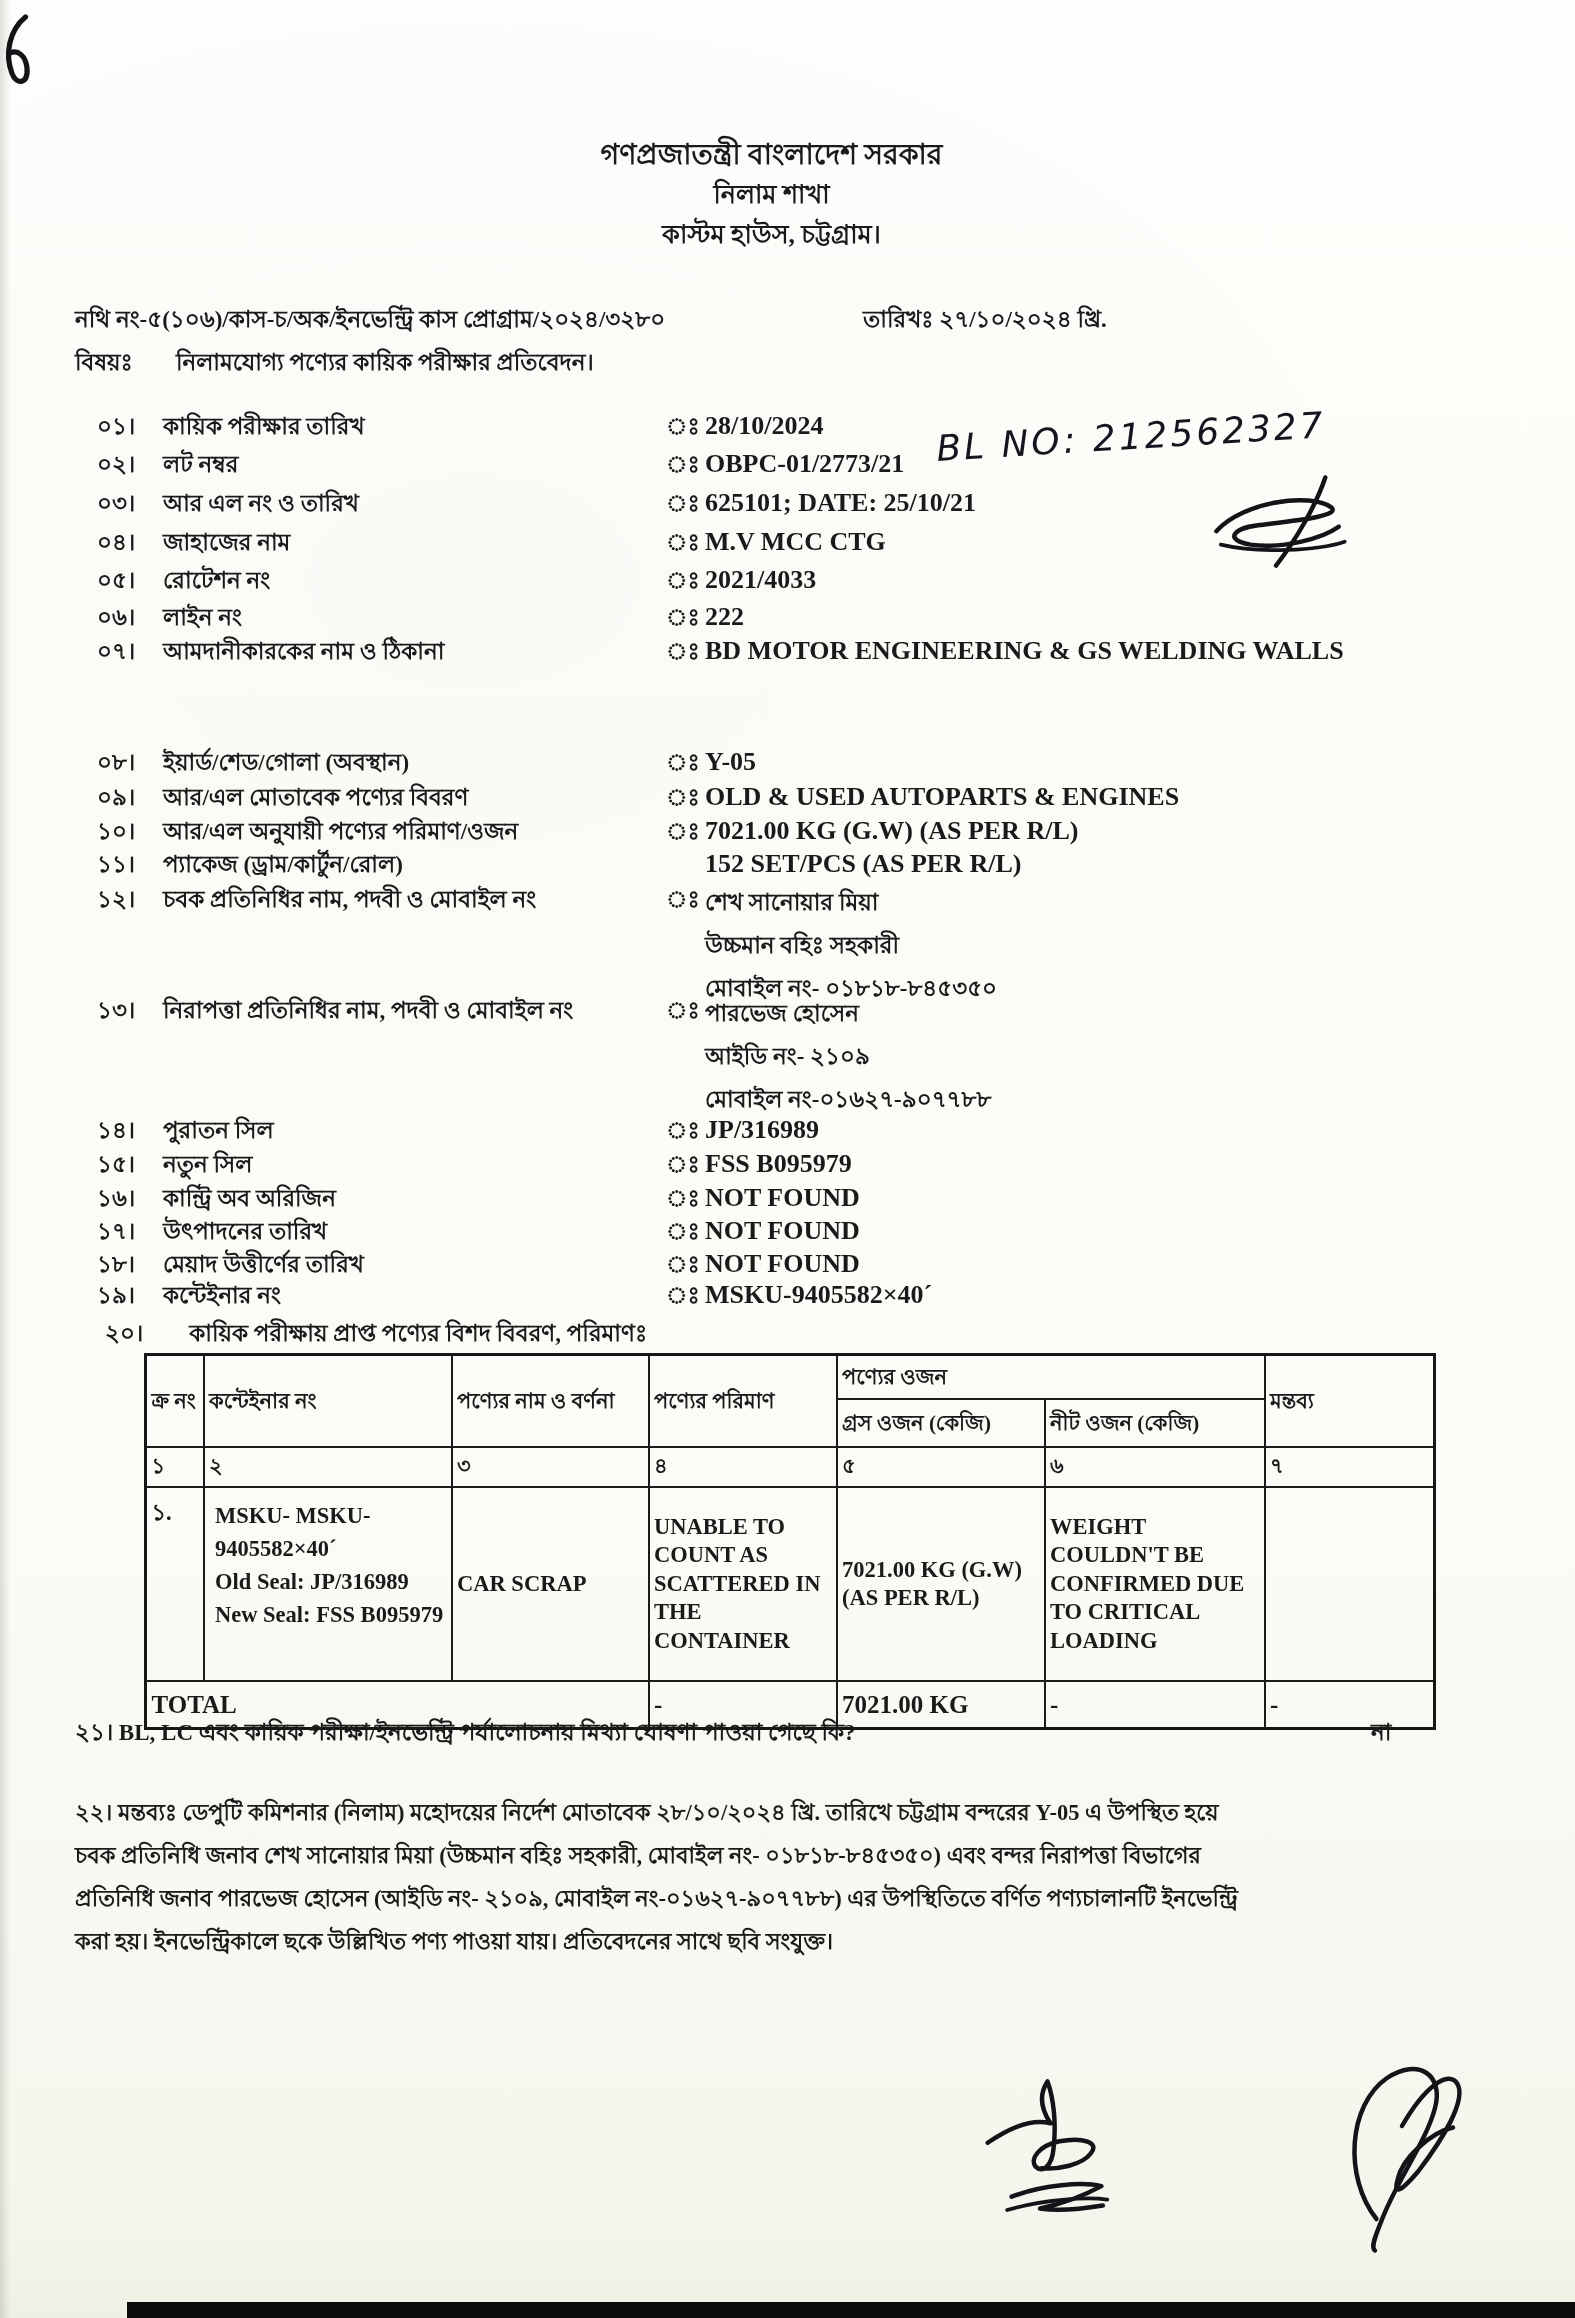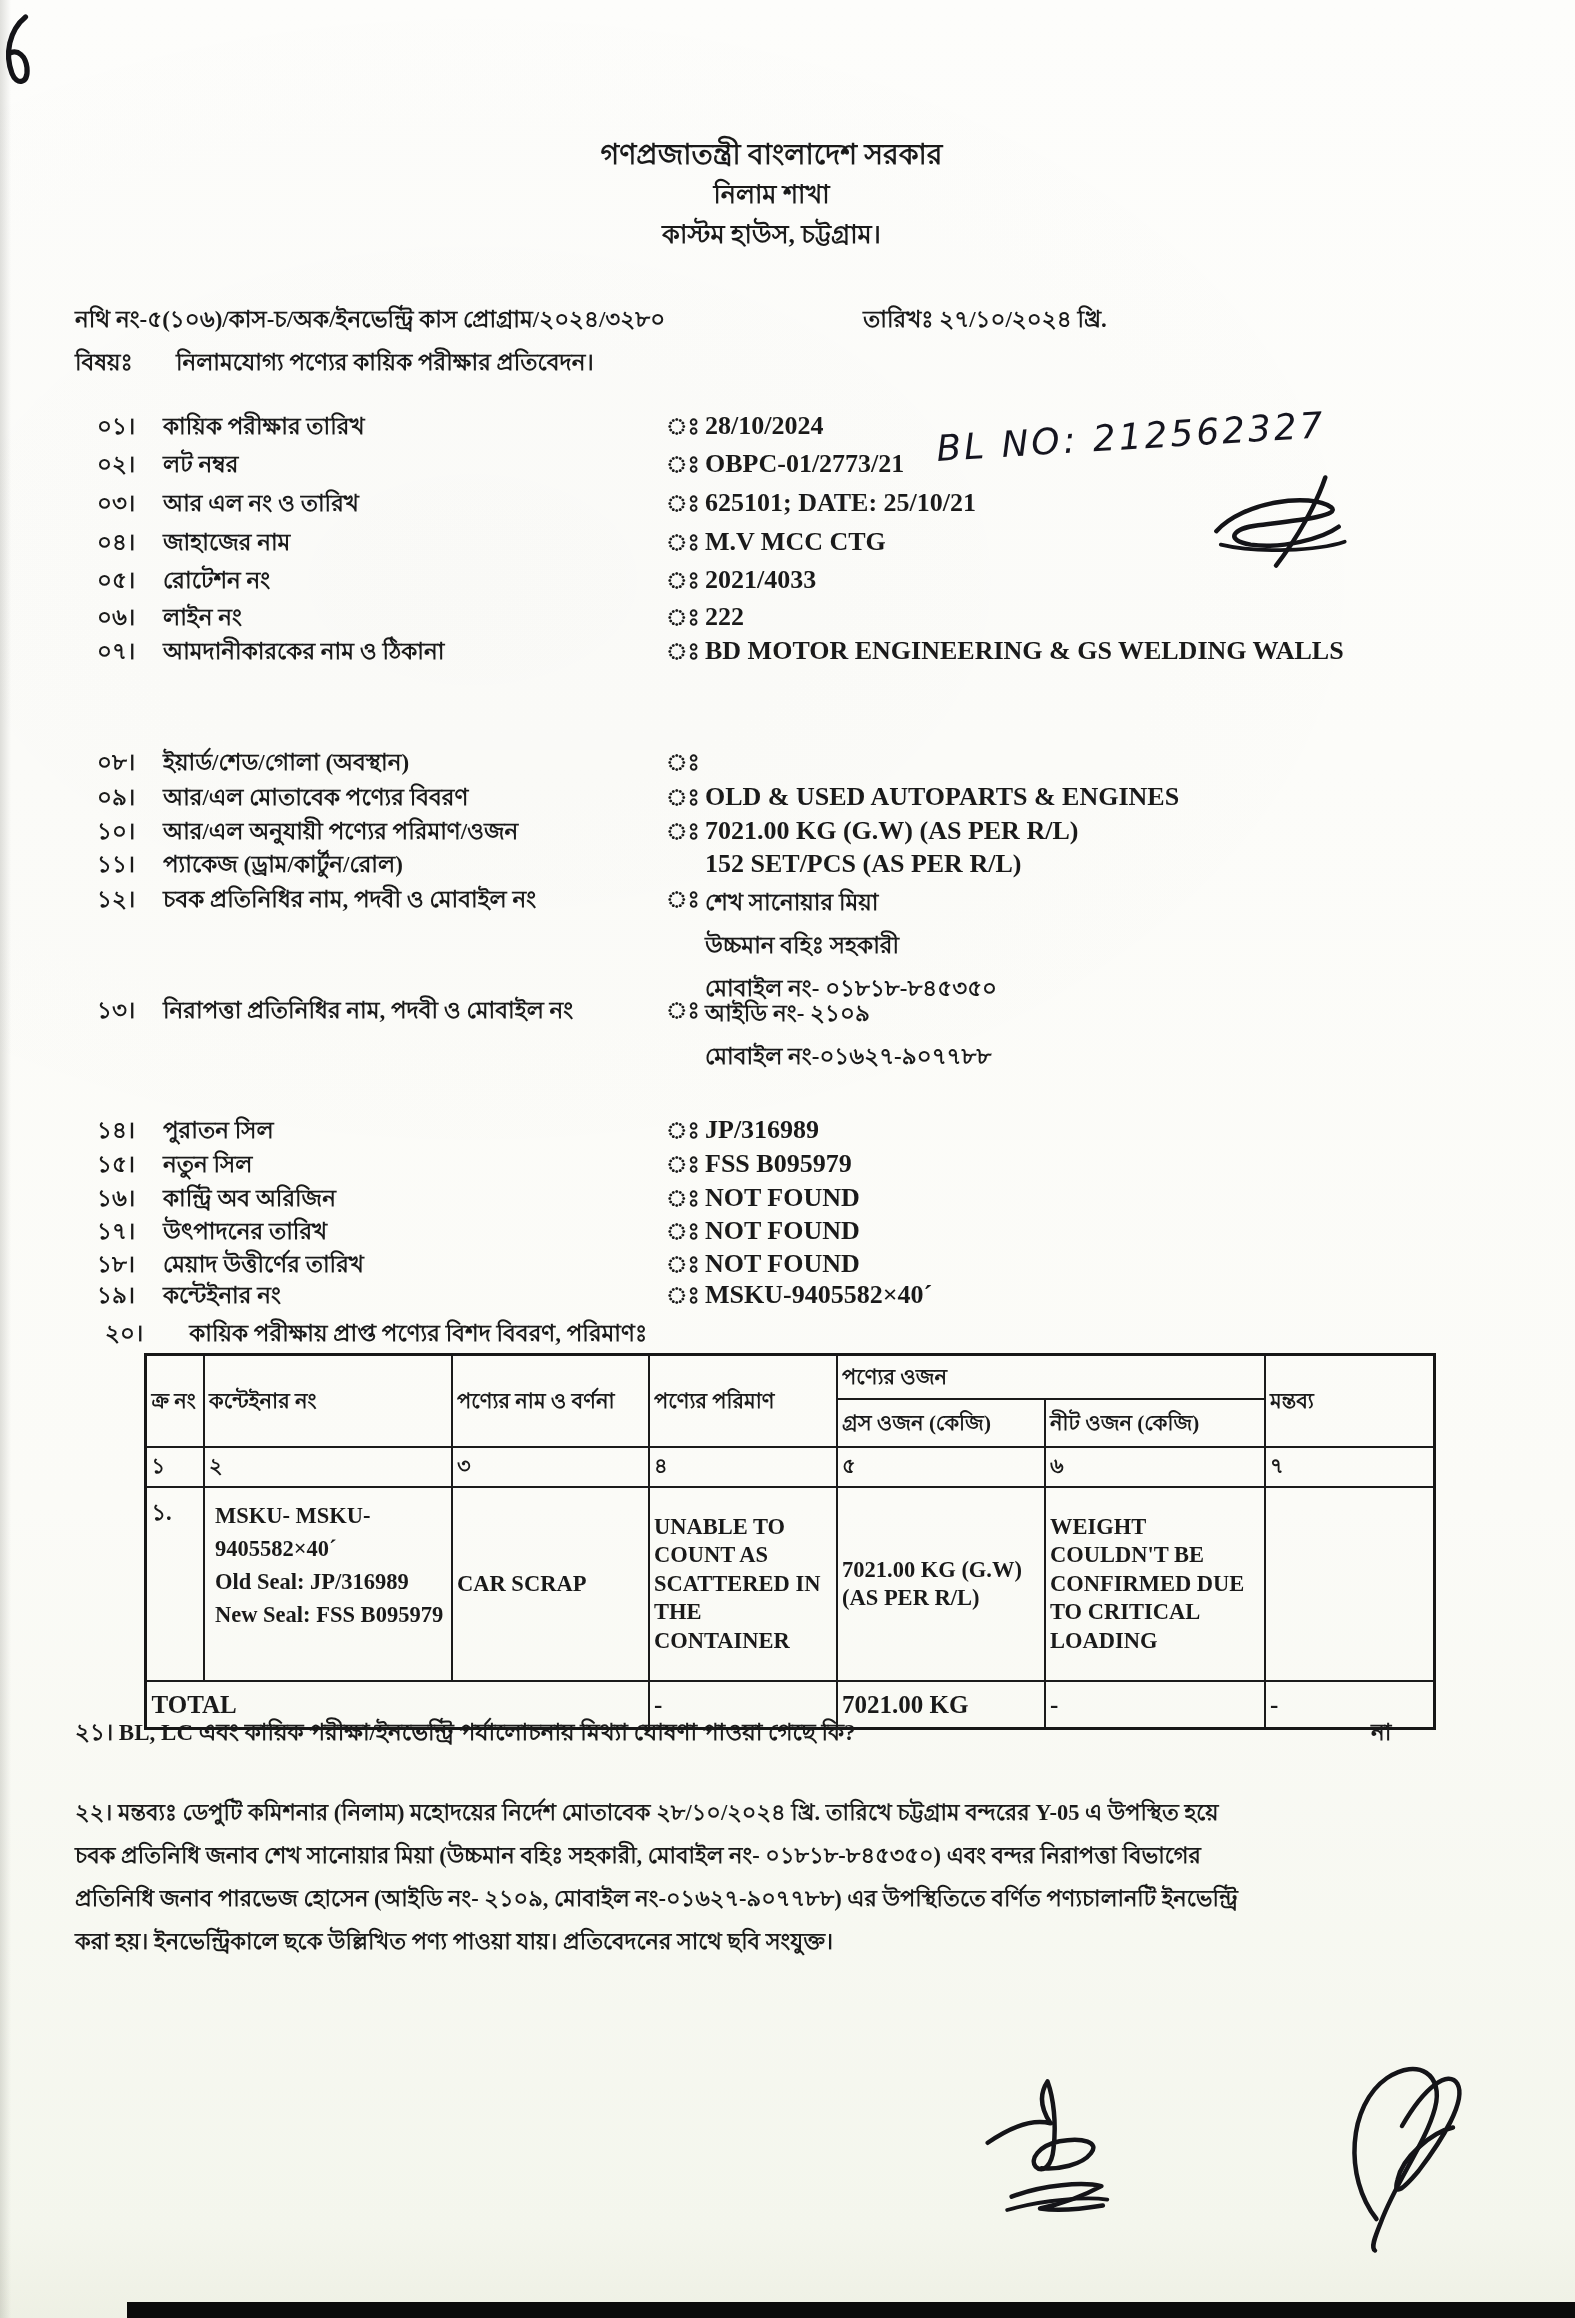--- a/index.html
+++ b/index.html
@@ -145,20 +145,23 @@
     <span class="label">আমদানীকারকের নাম ও ঠিকানা</span>
     <span class="colon">ঃ</span>
     <span class="value val-en">
       <span class="vline">BD MOTOR ENGINEERING &amp; GS WELDING WALLS</span>
     </span>
   </div>
   <div class="item" style="top:744px">
     <span class="no">০৮।</span>
     <span class="label">ইয়ার্ড/শেড/গোলা (অবস্থান)</span>
     <span class="colon">ঃ</span>
+    <span class="value val-en">
+        <span class="vline">Y-05</span>
+      </span>
   </div>
   <div class="item" style="top:779px">
     <span class="no">০৯।</span>
     <span class="label">আর/এল মোতাবেক পণ্যের বিবরণ</span>
     <span class="colon">ঃ</span>
     <span class="value val-en">
         <span class="vline">OLD &amp; USED AUTOPARTS &amp; ENGINES</span>
       </span>
   </div>
   <div class="item" style="top:813px">
@@ -185,20 +188,21 @@
       <span class="vline">শেখ সানোয়ার মিয়া</span>
       <span class="vline">উচ্চমান বহিঃ সহকারী</span>
       <span class="vline">মোবাইল নং- ০১৮১৮-৮৪৫৩৫০</span>
     </span>
   </div>
   <div class="item" style="top:992px">
     <span class="no">১৩।</span>
     <span class="label">নিরাপত্তা প্রতিনিধির নাম, পদবী ও মোবাইল নং</span>
     <span class="colon">ঃ</span>
     <span class="value val-bn">
+      <span class="vline">পারভেজ হোসেন</span>
       <span class="vline">আইডি নং- ২১০৯</span>
       <span class="vline">মোবাইল নং-০১৬২৭-৯০৭৭৮৮</span>
     </span>
   </div>
   <div class="item" style="top:1112px">
     <span class="no">১৪।</span>
     <span class="label">পুরাতন সিল</span>
     <span class="colon">ঃ</span>
     <span class="value val-en">
         <span class="vline">JP/316989</span>

